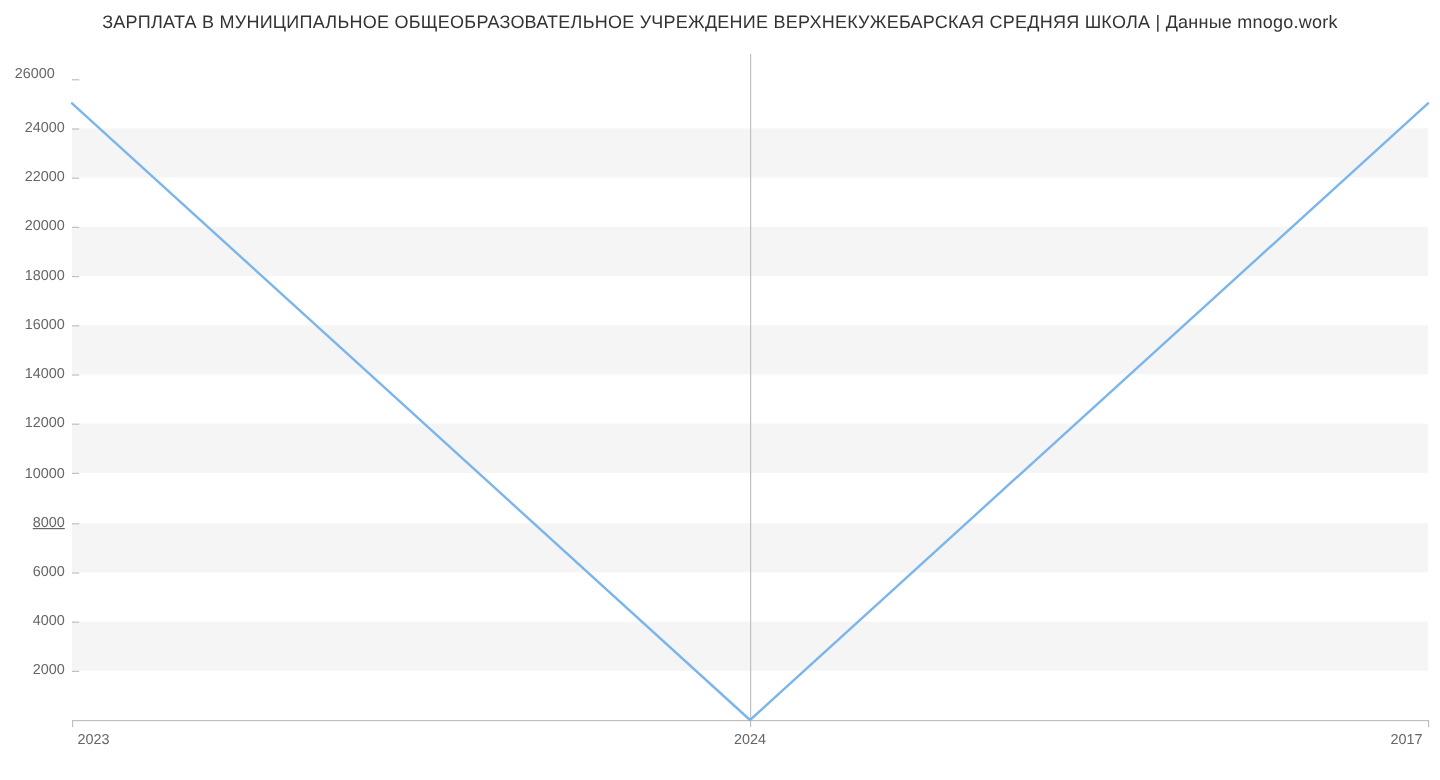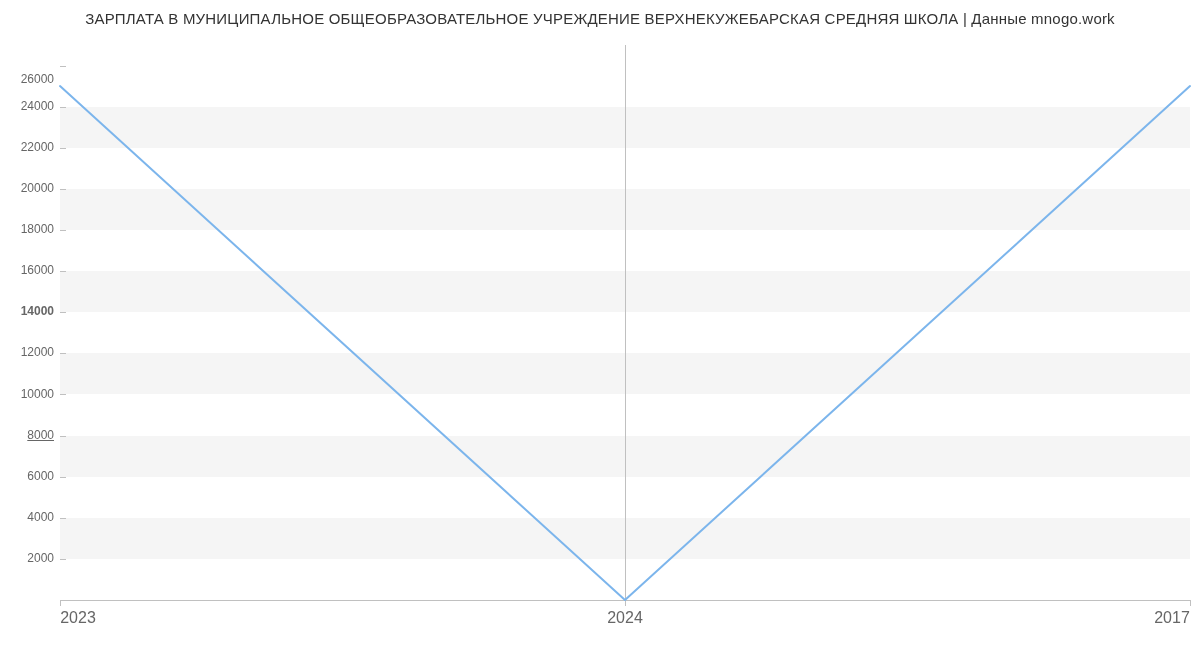--- a/index.html
+++ b/index.html
@@ -68,21 +68,21 @@
   .v-split {
     position: absolute;
     top: 0;
     width: 1px;
     height: 555px;
     background: #c0c0c0;
   }
   .x-label {
     position: absolute;
     top: 564px;
-    font-size: 16px;
+    font-size: 12px;
     color: #666666;
     transform: translateX(-50%);
   }
   svg.line-layer {
     position: absolute;
     left: 0;
     top: 0;
     width: 1130px;
     height: 555px;
     overflow: visible;
@@ -148,27 +148,27 @@
       <path id="series-path" class="series-line" d="M0 41.111111111111086 L565 555 L1130 41.111111111111086" style="stroke: rgb(124, 181, 236);"></path>
     </svg>
 
     <div id="ylabels">
         <div class="outer-y-label" style="left: -56px; width: 50px; top: 505.889px;">2000</div>
         <div class="outer-y-label" style="left: -56px; width: 50px; top: 464.778px;">4000</div>
         <div class="outer-y-label" style="left: -56px; width: 50px; top: 423.667px;">6000</div>
         <div class="outer-y-label" style="left: -56px; width: 50px; top: 382.556px; text-decoration: underline;">8000</div>
         <div class="outer-y-label" style="left: -56px; width: 50px; top: 342px; text-align: right;">10000</div>
         <div class="outer-y-label" style="left: -56px; width: 50px; top: 300.333px;">12000</div>
-        <div class="outer-y-label" style="left: -56px; width: 50px; top: 259.222px; font-weight: bold;">14000</div>
+        <div class="outer-y-label" style="left: -56px; width: 50px; top: 259.222px;">14000</div>
         <div class="outer-y-label" style="left: -56px; width: 50px; top: 218.111px;">16000</div>
         <div class="outer-y-label" style="left: -56px; width: 50px; top: 177px;">18000</div>
         <div class="outer-y-label" style="left: -56px; width: 50px; top: 135.889px;">20000</div>
         <div class="outer-y-label" style="left: -56px; width: 50px; top: 94.7778px;">22000</div>
         <div class="outer-y-label" style="left: -56px; width: 50px; top: 53.6667px;">24000</div>
-        <div class="outer-y-label" style="left: -56px; width: 50px; top: 27px;">26000</div>
+        <div class="outer-y-label" style="left: -56px; width: 50px; top: 9px; text-align: center;">26000</div>
       </div>
     <div id="xlabels">
         <div class="x-label" style="left: 18px;">2023</div>
         <div class="x-label" style="left: 565px;">2024</div>
         <div class="x-label" style="left: 1112px;">2017</div>
       </div>
   </div>
 
 </div>
 

